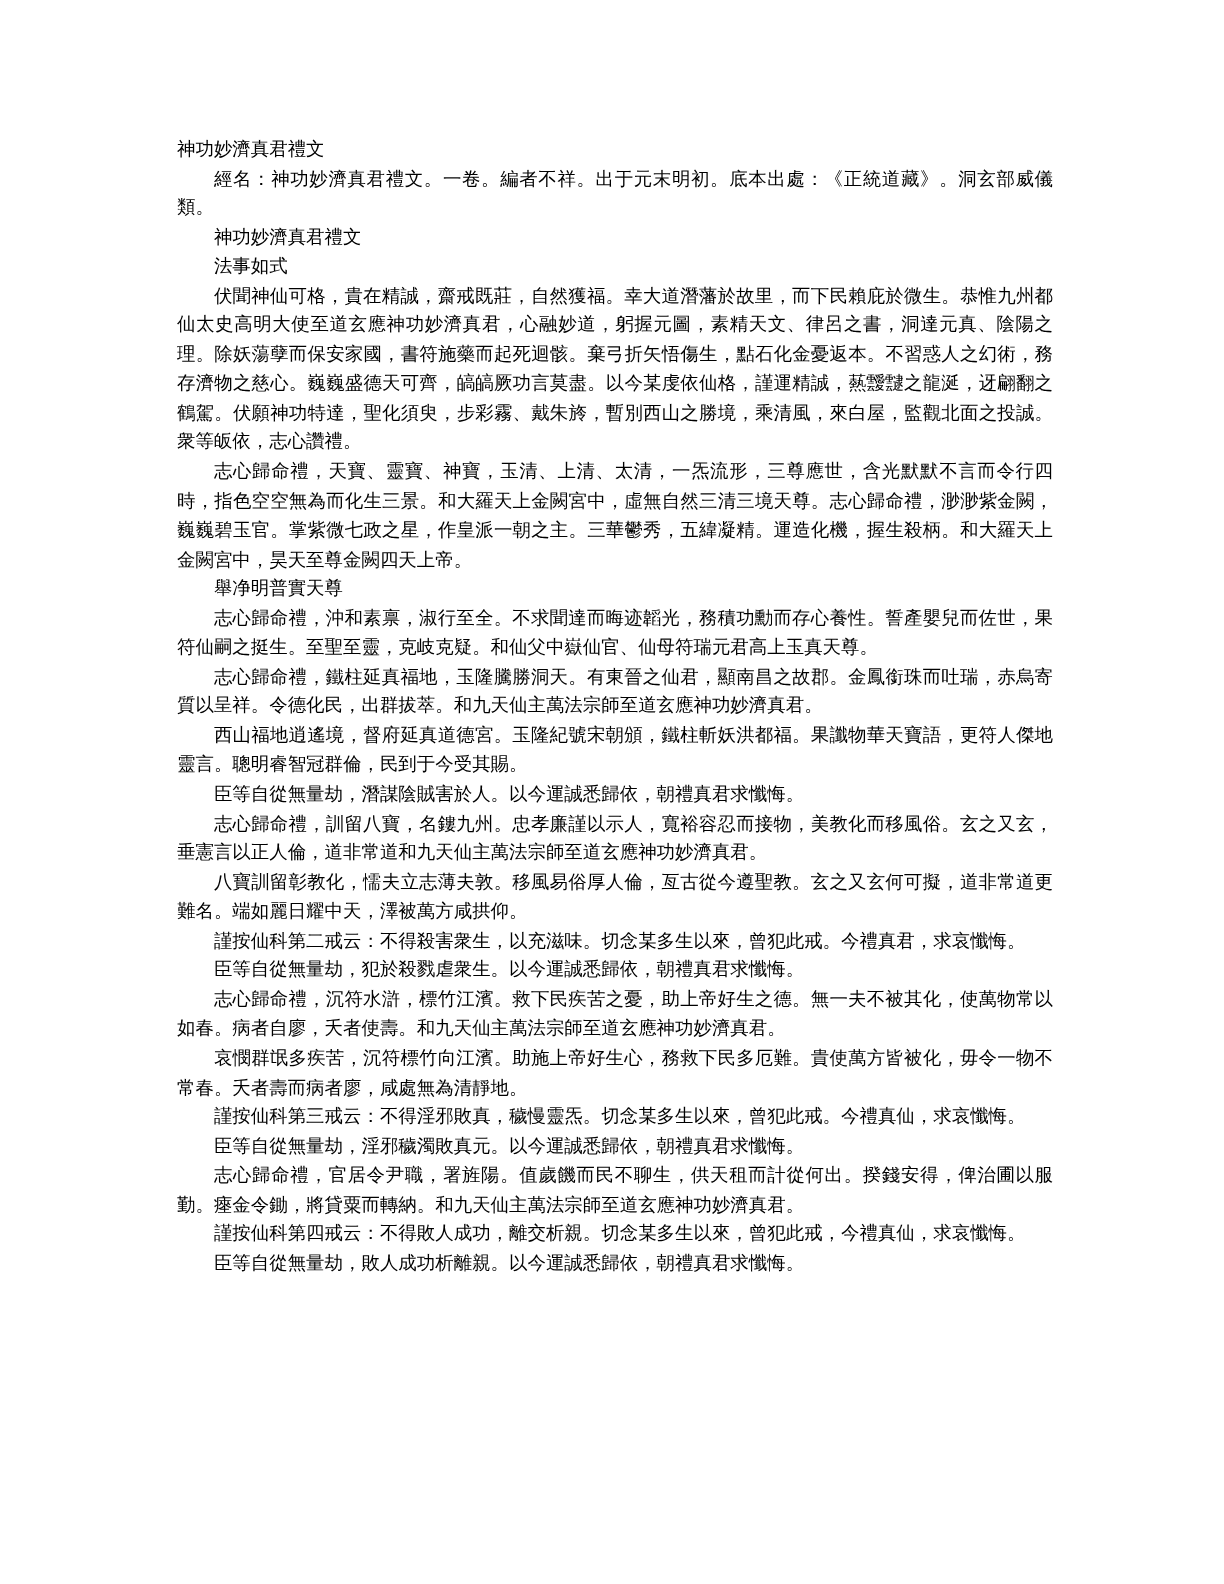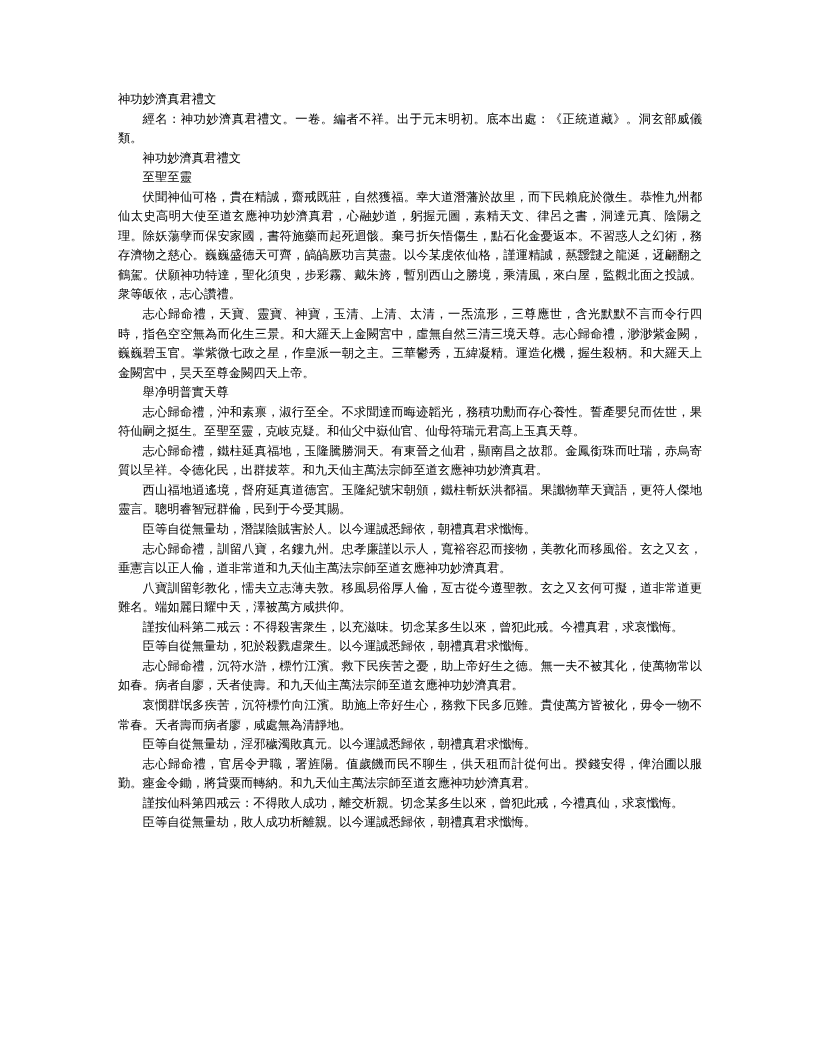--- a/index.html
+++ b/index.html
@@ -45,32 +45,33 @@
   }
 </style>
 </head>
 <body>
 
 <div class="page">
   <div class="doc-body">
       <p class="flush">神功妙濟真君禮文</p>
       <p class="indent">經名：神功妙濟真君禮文。一卷。編者不祥。出于元末明初。底本出處：《正統道藏》。洞玄部威儀類。</p>
       <p class="indent">神功妙濟真君禮文</p>
-      <p class="indent">至聖至靈</p>
+      <p class="indent">法事如式</p>
       <p class="indent">伏聞神仙可格，貴在精誠，齋戒既莊，自然獲福。幸大道潛藩於故里，而下民賴庇於微生。恭惟九州都仙太史高明大使至道玄應神功妙濟真君，心融妙道，躬握元圖，素精天文、律呂之書，洞達元真、陰陽之理。除妖蕩孽而保安家國，書符施藥而起死迴骸。棄弓折矢悟傷生，點石化金憂返本。不習惑人之幻術，務存濟物之慈心。巍巍盛德天可齊，皜皜厥功言莫盡。以今某虔依仙格，謹運精誠，爇靉靆之龍涎，迓翩翻之鶴駕。伏願神功特達，聖化須臾，步彩霧、戴朱旍，暫別西山之勝境，乘清風，來白屋，監觀北面之投誠。衆等皈依，志心讚禮。</p>
       <p class="indent">志心歸命禮，天寶、靈寶、神寶，玉清、上清、太清，一炁流形，三尊應世，含光默默不言而令行四時，指色空空無為而化生三景。和大羅天上金闕宮中，虛無自然三清三境天尊。志心歸命禮，渺渺紫金闕，巍巍碧玉官。掌紫微七政之星，作皇派一朝之主。三華鬱秀，五緯凝精。運造化機，握生殺柄。和大羅天上金闕宮中，昊天至尊金闕四天上帝。</p>
       <p class="indent">舉净明普實天尊</p>
       <p class="indent">志心歸命禮，沖和素禀，淑行至全。不求聞達而晦迹韜光，務積功勳而存心養性。誓產嬰兒而佐世，果符仙嗣之挺生。至聖至靈，克岐克疑。和仙父中嶽仙官、仙母符瑞元君高上玉真天尊。</p>
       <p class="indent">志心歸命禮，鐵柱延真福地，玉隆騰勝洞天。有東晉之仙君，顯南昌之故郡。金鳳銜珠而吐瑞，赤烏寄質以呈祥。令德化民，出群拔萃。和九天仙主萬法宗師至道玄應神功妙濟真君。</p>
       <p class="indent">西山福地逍遙境，督府延真道德宮。玉隆紀號宋朝頒，鐵柱斬妖洪都福。果讖物華天寶語，更符人傑地靈言。聰明睿智冠群倫，民到于今受其賜。</p>
       <p class="indent">臣等自從無量劫，潛謀陰賊害於人。以今運誠悉歸依，朝禮真君求懺悔。</p>
       <p class="indent">志心歸命禮，訓留八寶，名鏤九州。忠孝廉謹以示人，寬裕容忍而接物，美教化而移風俗。玄之又玄，垂憲言以正人倫，道非常道和九天仙主萬法宗師至道玄應神功妙濟真君。</p>
       <p class="indent">八寶訓留彰教化，懦夫立志薄夫敦。移風易俗厚人倫，亙古從今遵聖教。玄之又玄何可擬，道非常道更難名。端如麗日耀中天，澤被萬方咸拱仰。</p>
       <p class="indent">謹按仙科第二戒云：不得殺害衆生，以充滋味。切念某多生以來，曾犯此戒。今禮真君，求哀懺悔。</p>
       <p class="indent">臣等自從無量劫，犯於殺戮虐衆生。以今運誠悉歸依，朝禮真君求懺悔。</p>
       <p class="indent">志心歸命禮，沉符水滸，標竹江濱。救下民疾苦之憂，助上帝好生之德。無一夫不被其化，使萬物常以如春。病者自廖，夭者使壽。和九天仙主萬法宗師至道玄應神功妙濟真君。</p>
       <p class="indent">哀憫群氓多疾苦，沉符標竹向江濱。助施上帝好生心，務救下民多厄難。貴使萬方皆被化，毋令一物不常春。夭者壽而病者廖，咸處無為清靜地。</p>
+      <p class="indent">謹按仙科第三戒云：不得淫邪敗真，穢慢靈炁。切念某多生以來，曾犯此戒。今禮真仙，求哀懺悔。</p>
       <p class="indent">臣等自從無量劫，淫邪穢濁敗真元。以今運誠悉歸依，朝禮真君求懺悔。</p>
       <p class="indent">志心歸命禮，官居令尹職，署旌陽。值歲饑而民不聊生，供天租而計從何出。揆錢安得，俾治圃以服勤。瘞金令鋤，將貸粟而轉納。和九天仙主萬法宗師至道玄應神功妙濟真君。</p>
       <p class="indent">謹按仙科第四戒云：不得敗人成功，離交析親。切念某多生以來，曾犯此戒，今禮真仙，求哀懺悔。</p>
       <p class="indent">臣等自從無量劫，敗人成功析離親。以今運誠悉歸依，朝禮真君求懺悔。</p>
     </div>
 </div>
 
 </body></html>

